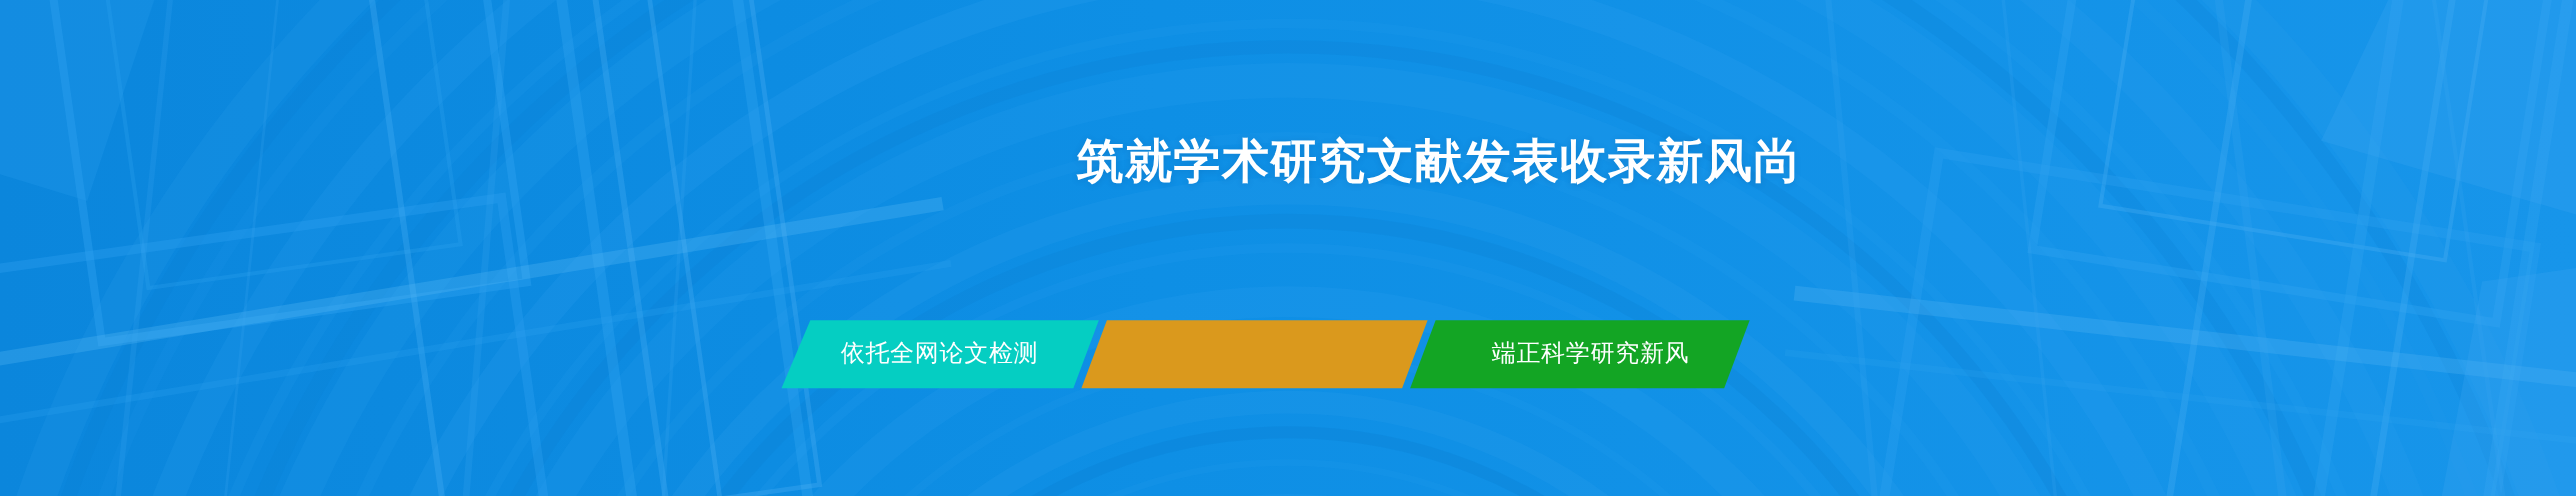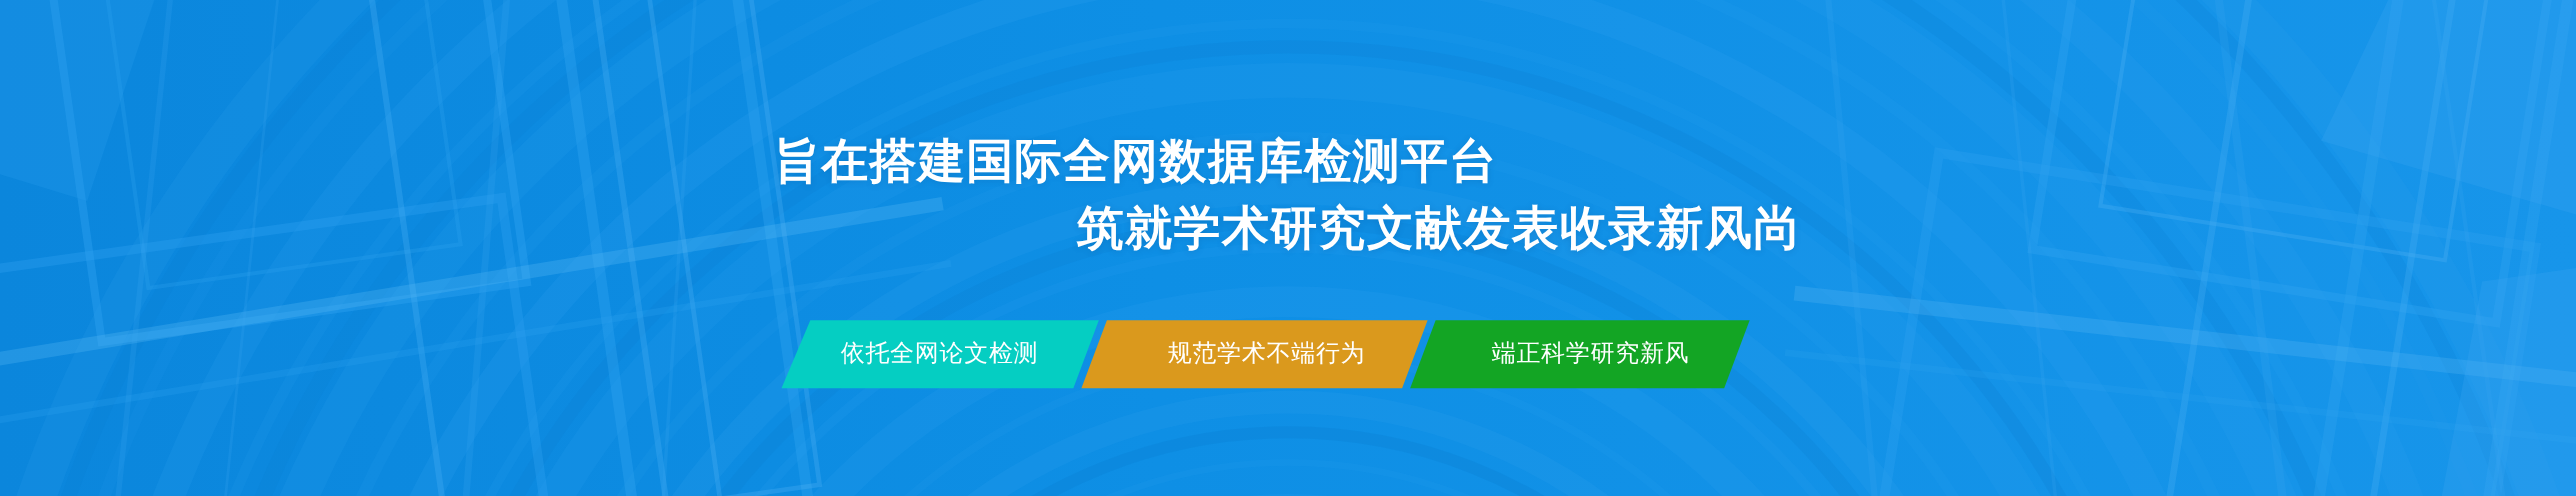--- a/index.html
+++ b/index.html
@@ -163,31 +163,29 @@
           <polygon points="3560,0 3840,0 3840,320 3460,210" fill="#3fa9f2"></polygon>
           <polygon points="3700,420 3840,400 3840,740 3640,740" fill="#3fa9f2"></polygon>
           <polygon points="0,0 230,0 130,300 0,260" fill="#2da0ef"></polygon>
         </g>
 
       </g>
     </svg>
   </div>
 
   <div class="headline">
-    <div class="headline-line line-1">旨在搭建国际全网数据库检测平台</div>
     <div class="headline-line line-2">筑就学术研究文献发表收录新风尚</div>
   </div>
 
   <div class="tag-strip">
     <svg class="tag-svg" viewBox="0 0 1480 108" preserveAspectRatio="none">
       <polygon points="78,2 508,2 470,104 35,104" fill="#05cec2"></polygon>
       <polygon points="520,2 998,2 960,104 482,104" fill="#da991d"></polygon>
       <polygon points="1010,2 1478,2 1440,104 972,104" fill="#13a524"></polygon>
     </svg>
     <div class="tag-labels">
       <div class="tag-label tag-label-0" style="color: rgb(255, 255, 255);">依托全网论文检测</div>
-      <div class="tag-label tag-label-1" style="color: rgb(255, 255, 255);">规范学术不端行为</div>
       <div class="tag-label tag-label-2" style="color: rgb(255, 255, 255);">端正科学研究新风</div>
     </div>
   </div>
 
 </div>
 
 
 </body></html>

